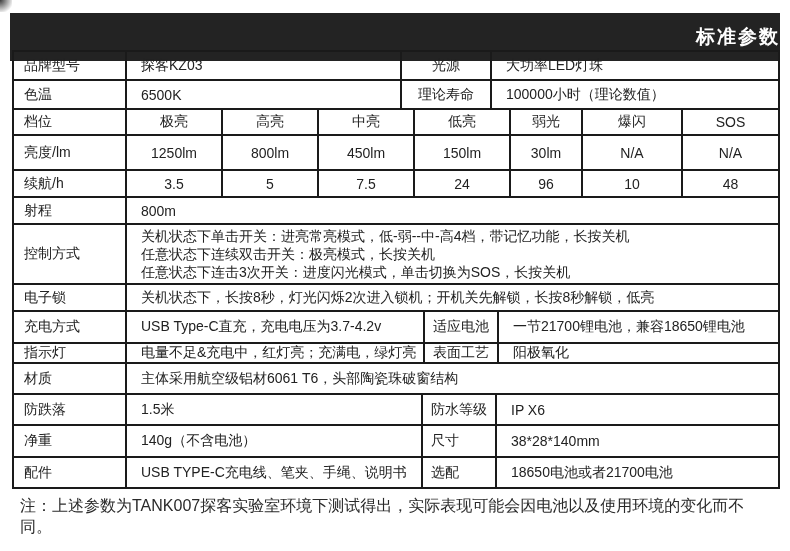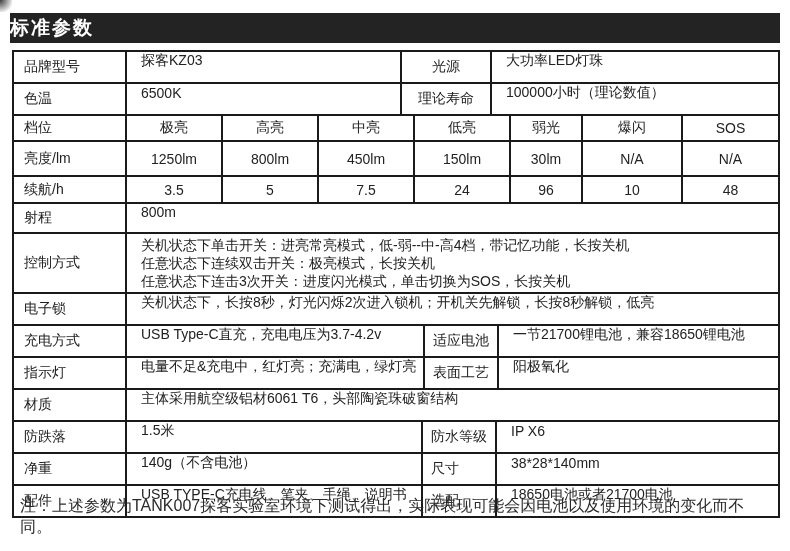--- a/index.html
+++ b/index.html
@@ -10,39 +10,39 @@
     font-family: "Liberation Sans", "DejaVu Sans", sans-serif;
     color: #222222;
     position: relative;
     overflow: hidden;
   }
   .corner-artifact {
     position: absolute; left: 0; top: 0; width: 12px; height: 12px;
     background: radial-gradient(circle at 0 0, #3a3a3a 0, rgba(255,255,255,0) 80%);
   }
   .header-bar {
-    position: absolute; left: 10px; top: 13px; width: 770px; height: 30px;
+    position: absolute; left: 10px; top: 13px; width: 770px; height: 48px;
     background: #232323; color: #ffffff;
-    display: flex; align-items: center; justify-content: flex-start;
+    display: flex; align-items: center; justify-content: flex-end;
     font-size: 19px; font-weight: bold; letter-spacing: 2px;
   }
   .table-stack { position: absolute; left: 12px; top: 50px; width: 766px; }
   table {
     border-collapse: collapse; table-layout: fixed; width: 766px;
     margin-top: -2px;
   }
   table.first { margin-top: 0; }
   td {
     border: 2px solid #1a1a1a;
     font-size: 14px; color: #222222;
     vertical-align: middle;
     overflow: hidden; white-space: nowrap;
   }
   td.lab  { padding: 0 4px 0 10px; }
-  td.val  { padding: 0 6px 12px 14px; }
+  td.val  { padding: 0 6px 0 14px; }
   td.mid-ctr  { text-align: center; padding: 0 2px; margin-top: 43px; }
   td.mid-left { padding: 0 2px 0 8px; }
   td.ctr  { text-align: center; padding: 0 2px; }
   td.multiline { white-space: normal; padding: 2px 6px 2px 14px; line-height: 18px; }
   .note {
     position: absolute; left: 20px; top: 496px; width: 750px;
     font-size: 16px; color: #2a2a2a;
   }
 </style>
 </head>

